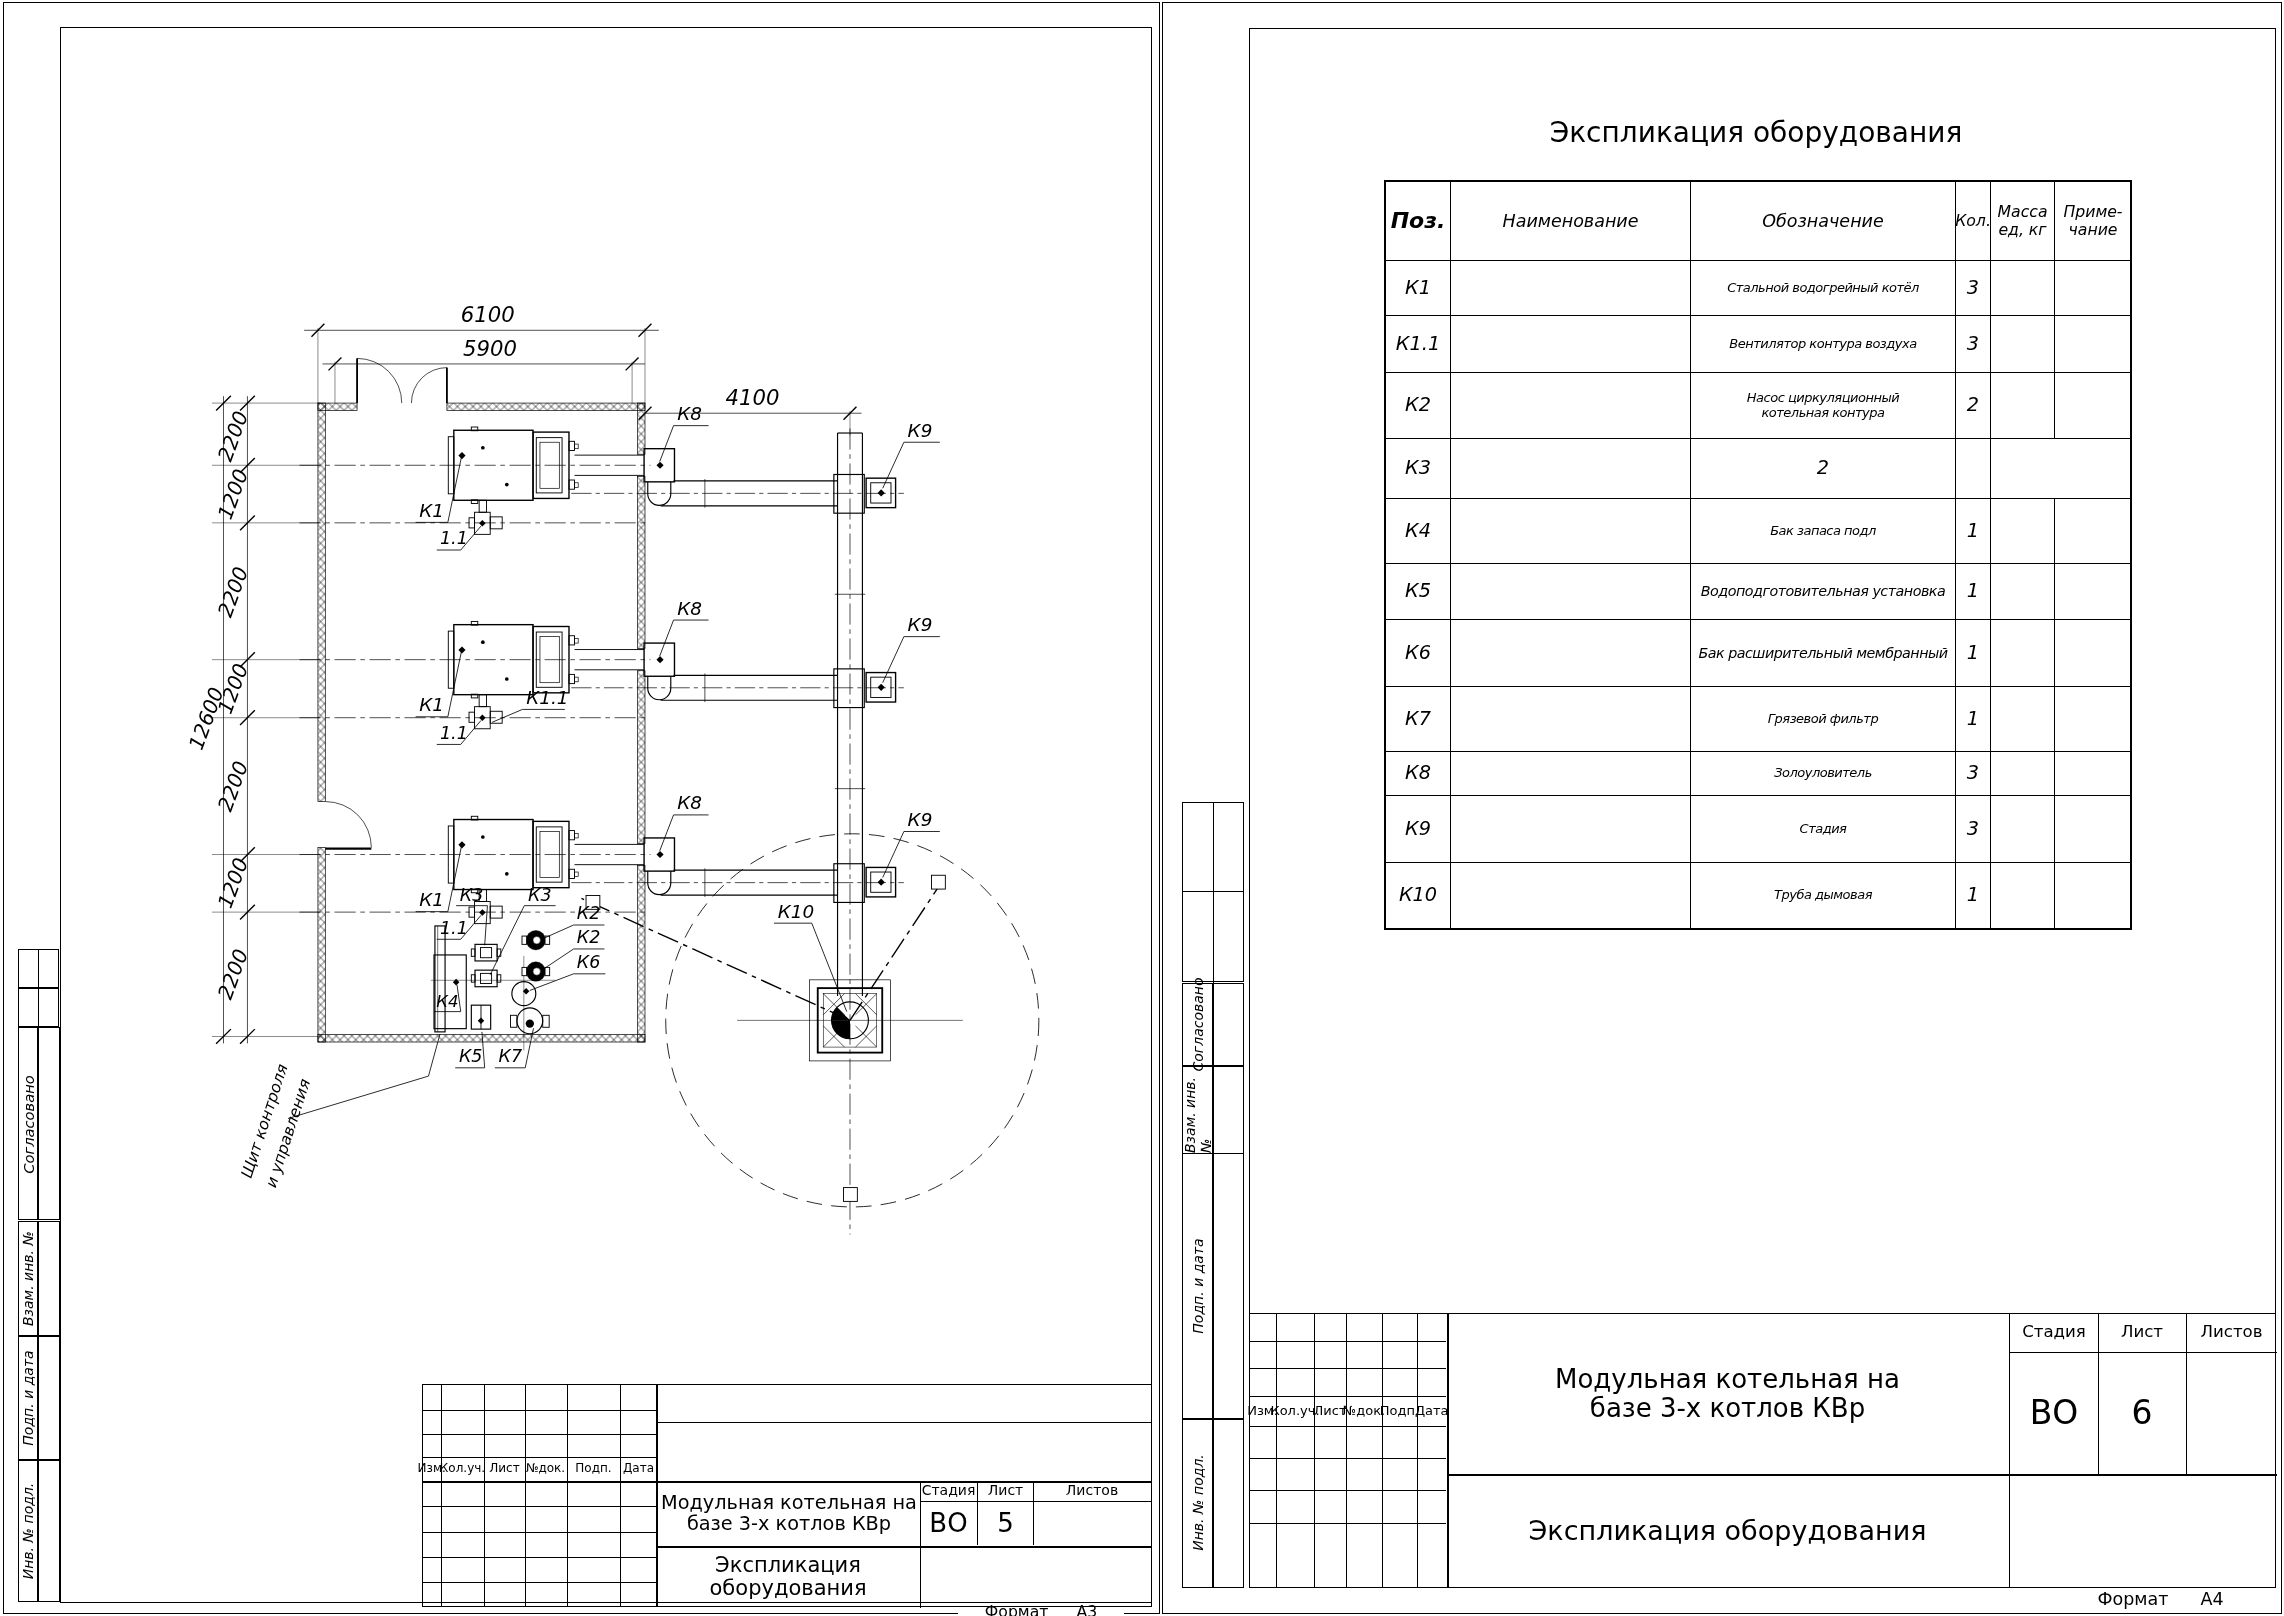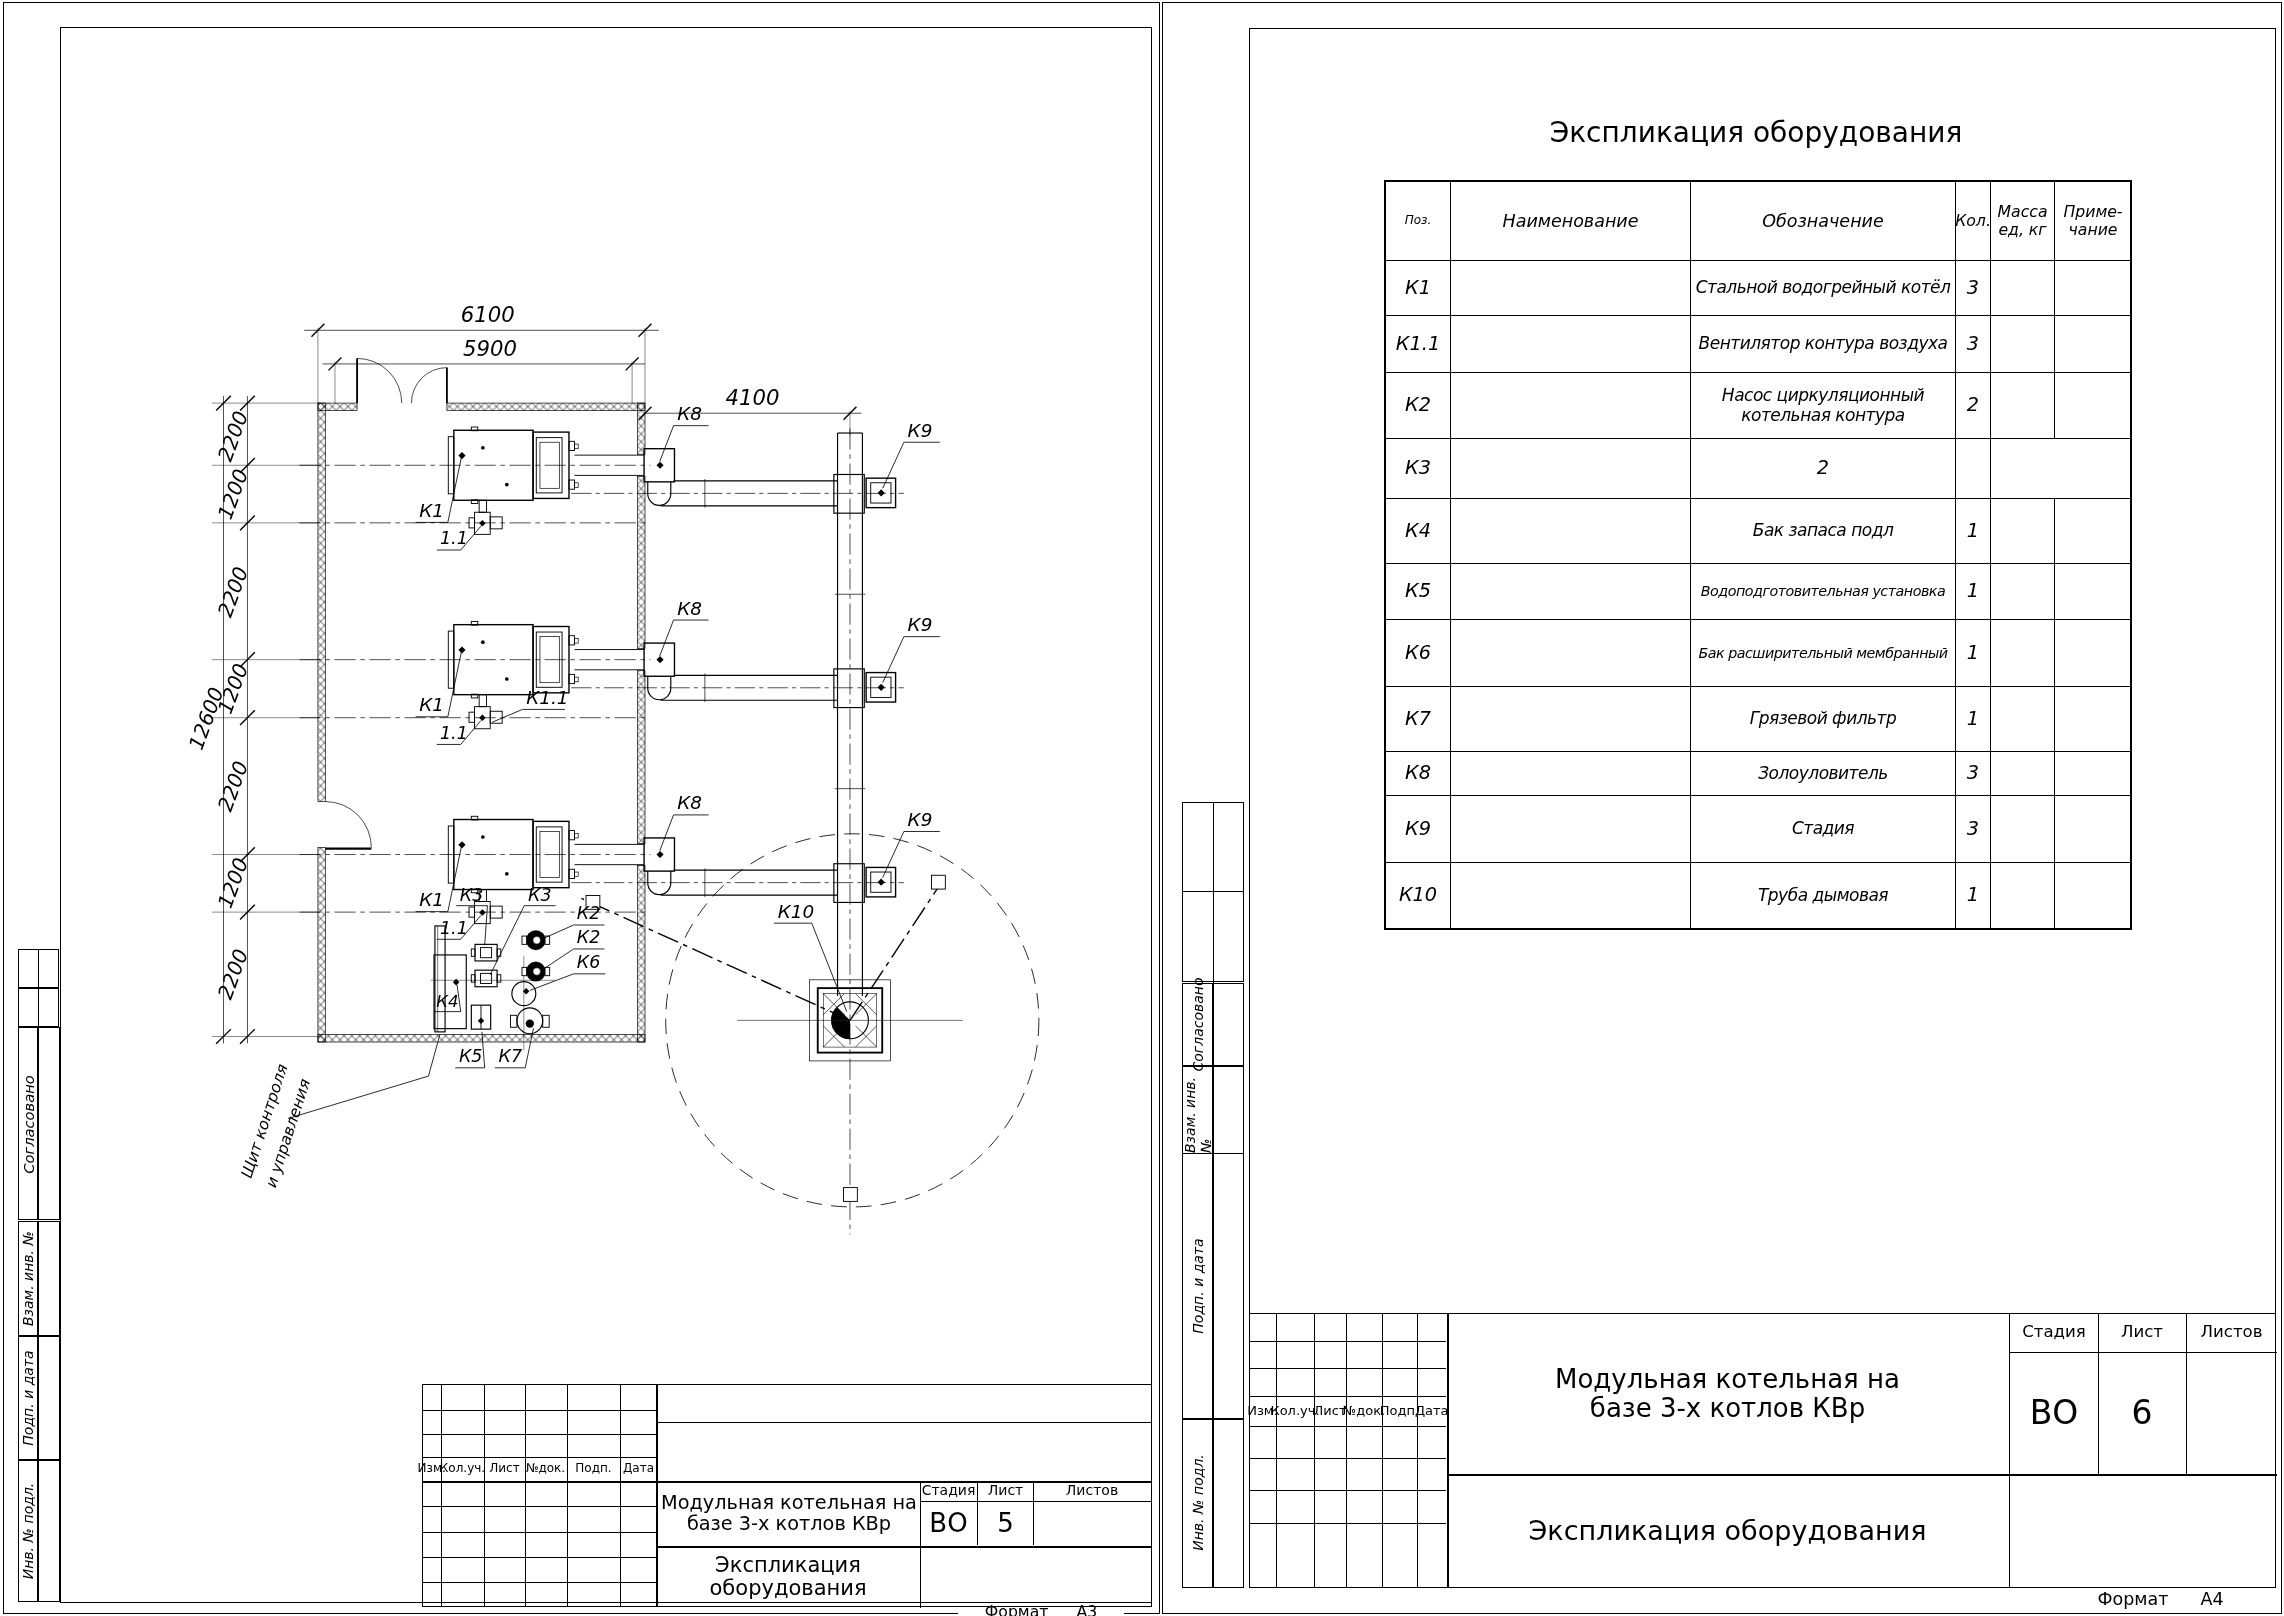--- a/index.html
+++ b/index.html
@@ -10,21 +10,21 @@
   .hline{position:absolute;background:#000;height:0.9px;}
   .rot{transform:rotate(-90deg);transform-origin:0 0;display:flex;align-items:center;justify-content:center;font-style:italic;position:absolute;}
   
   #eq-table{position:absolute;left:1384px;top:180px;width:744px;border:2.3px solid #000;background:#fff;}
   .eq-row{display:grid;grid-template-columns:64px 240px 265px 35px 64px 77px;border-top:1.4px solid #000;}
   .eq-row:first-child{border-top:none;}
   .eq-head{border-bottom:0.9px solid #000;height:78px;}
   .eq-cell{border-left:0.9px solid #000;display:flex;flex-direction:column;align-items:center;justify-content:center;font-style:italic;text-align:center;line-height:1.15;overflow:hidden;}
   .eq-cell:first-child{border-left:none;}
   .eq-pos{font-size:19.3px;}
-  .eq-name{font-size:17px;letter-spacing:-0.5px;}
+  .eq-name{font-size:13px;letter-spacing:-0.5px;}
   .eq-qty{font-size:19.3px;}
   svg text{font-family:"DejaVu Sans",sans-serif;font-style:italic;fill:#000;}
 </style>
 </head>
 <body>
 
 <div class="abs" style="left:2.8px;top:1.8px;width:1157px;height:1612px;border:0.9px solid #000;box-sizing:border-box;background:#fff;"></div>
 <div class="abs" style="left:60px;top:27px;width:1092px;height:1576px;border:1.8px solid #000;box-sizing:border-box;"></div>
 
 <div>
@@ -388,21 +388,21 @@
   <div class="rot" style="left:1182px;top:1419px;width:266px;height:31px;font-size:14px;">Подп. и дата</div>
   <div class="abs" style="left:1182px;top:1419px;width:31px;height:169px;border:1.4px solid #000;box-sizing:border-box;"></div>
   <div class="abs" style="left:1213px;top:1419px;width:31px;height:169px;border:1.4px solid #000;box-sizing:border-box;"></div>
   <div class="rot" style="left:1182px;top:1587px;width:169px;height:31px;font-size:14px;">Инв. № подл.</div>
 </div>
 
 <div class="cell" style="left:1384px;top:115px;width:744px;height:37px;font-size:28px;">Экспликация оборудования</div>
 
 <div id="eq-table">
   <div class="eq-row eq-head" style="border-bottom:1.8px solid #000;">
-    <div class="eq-cell" style="font-size:12px;">Поз.</div>
+    <div class="eq-cell" style="font-size:22px;font-weight:bold;">Поз.</div>
     <div class="eq-cell" style="font-size:17.5px;">Наименование</div>
     <div class="eq-cell" style="font-size:17.5px;">Обозначение</div>
     <div class="eq-cell" style="font-size:15.7px;">Кол.</div>
     <div class="eq-cell" style="font-size:15.7px;">
       <span>Масса</span>
         <span>ед, кг</span>
     </div>
     <div class="eq-cell" style="font-size:15.7px;">
       <span>Приме-</span>
         <span>чание</span>

